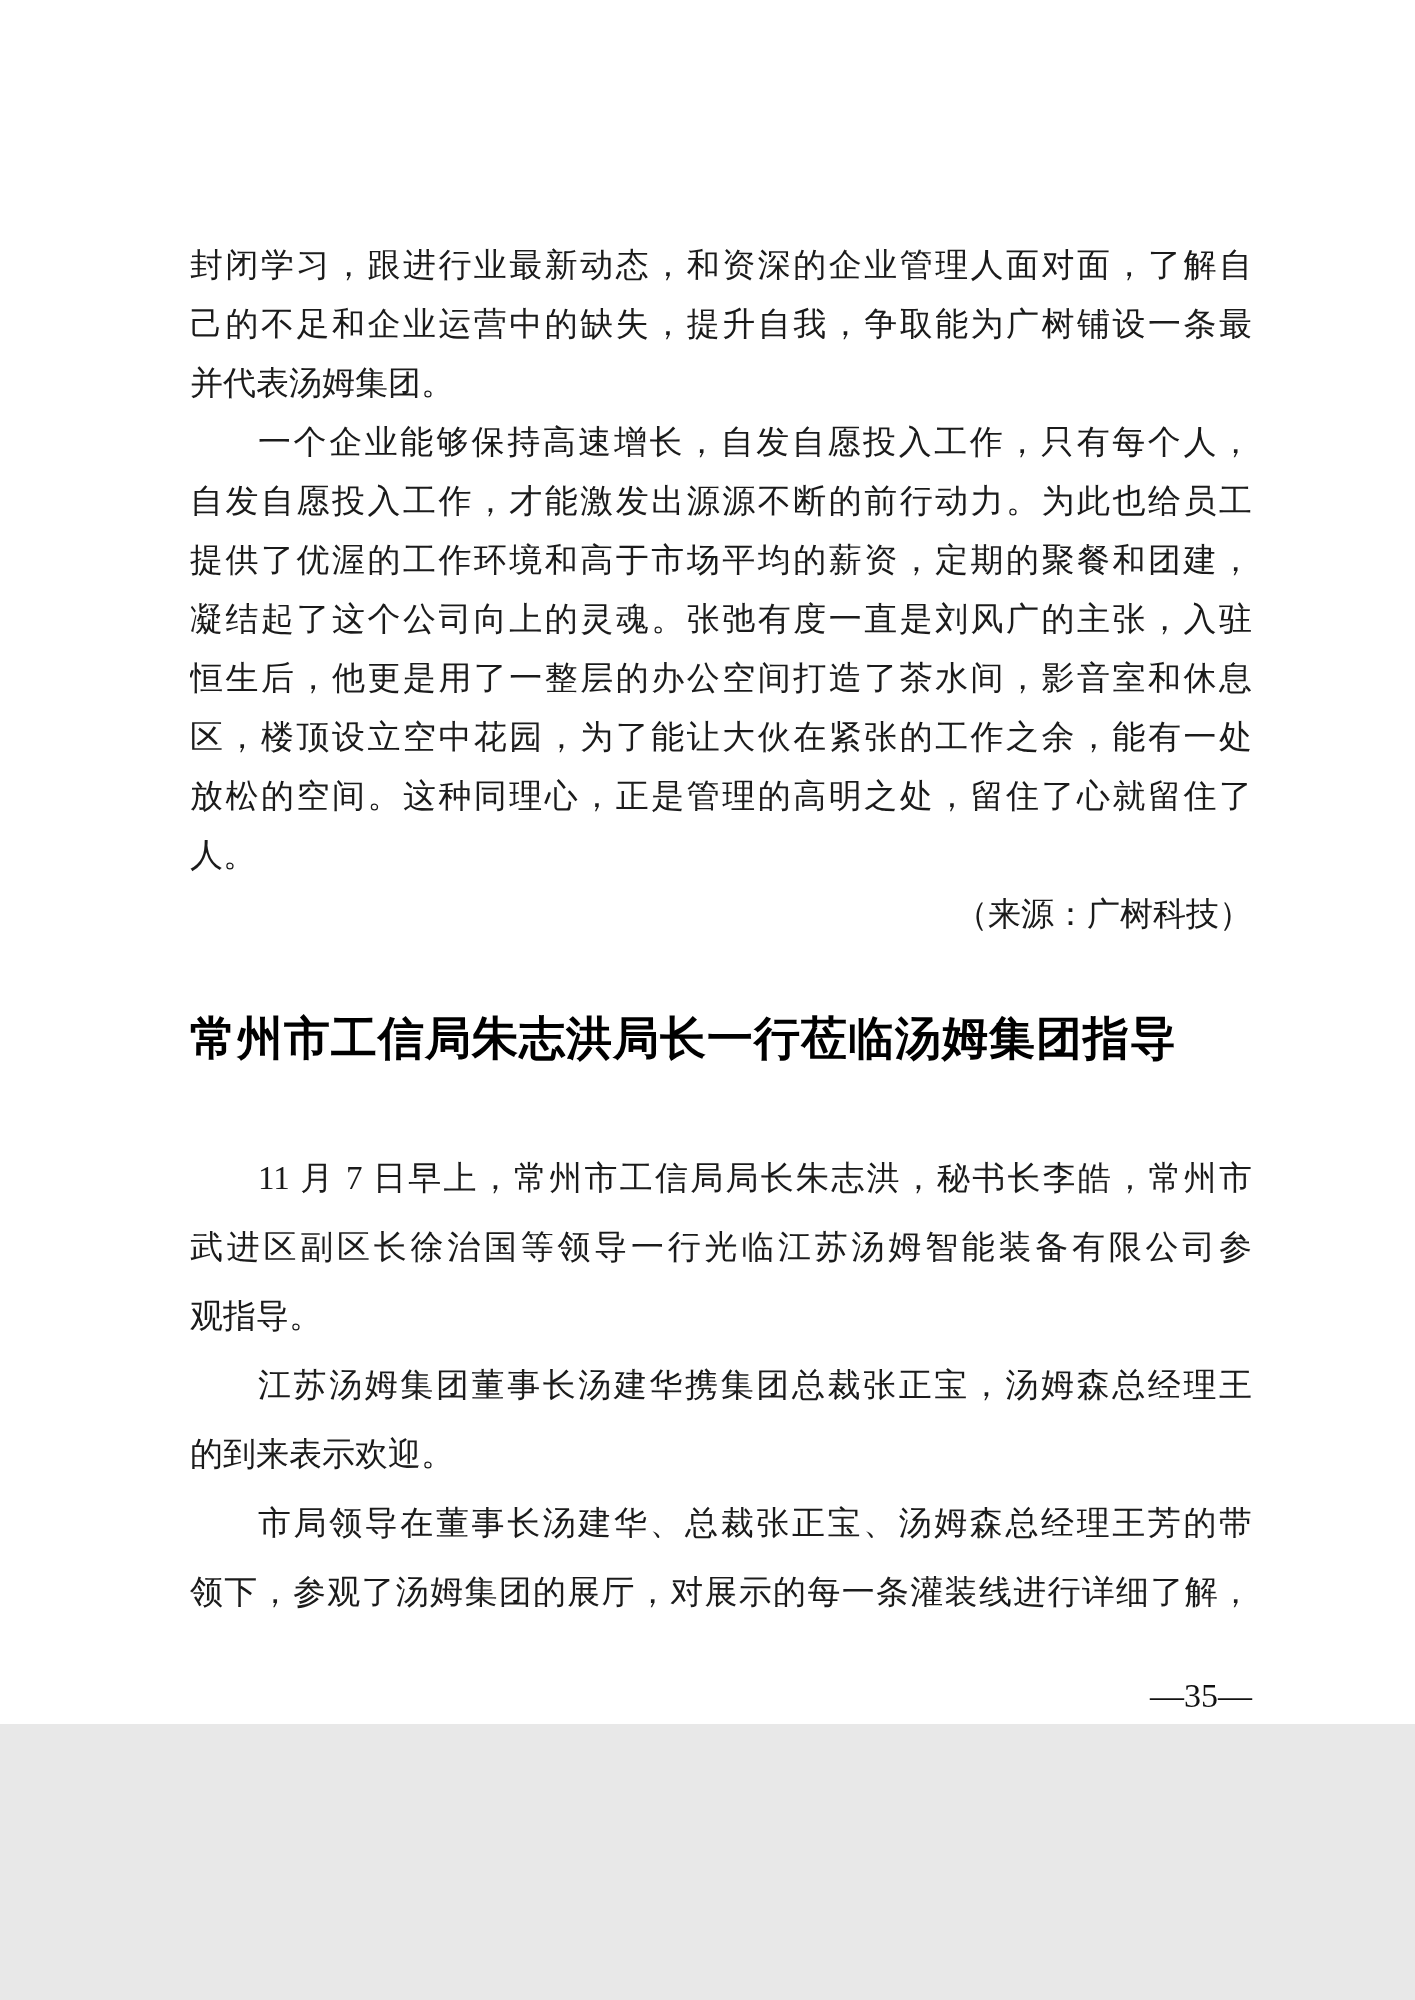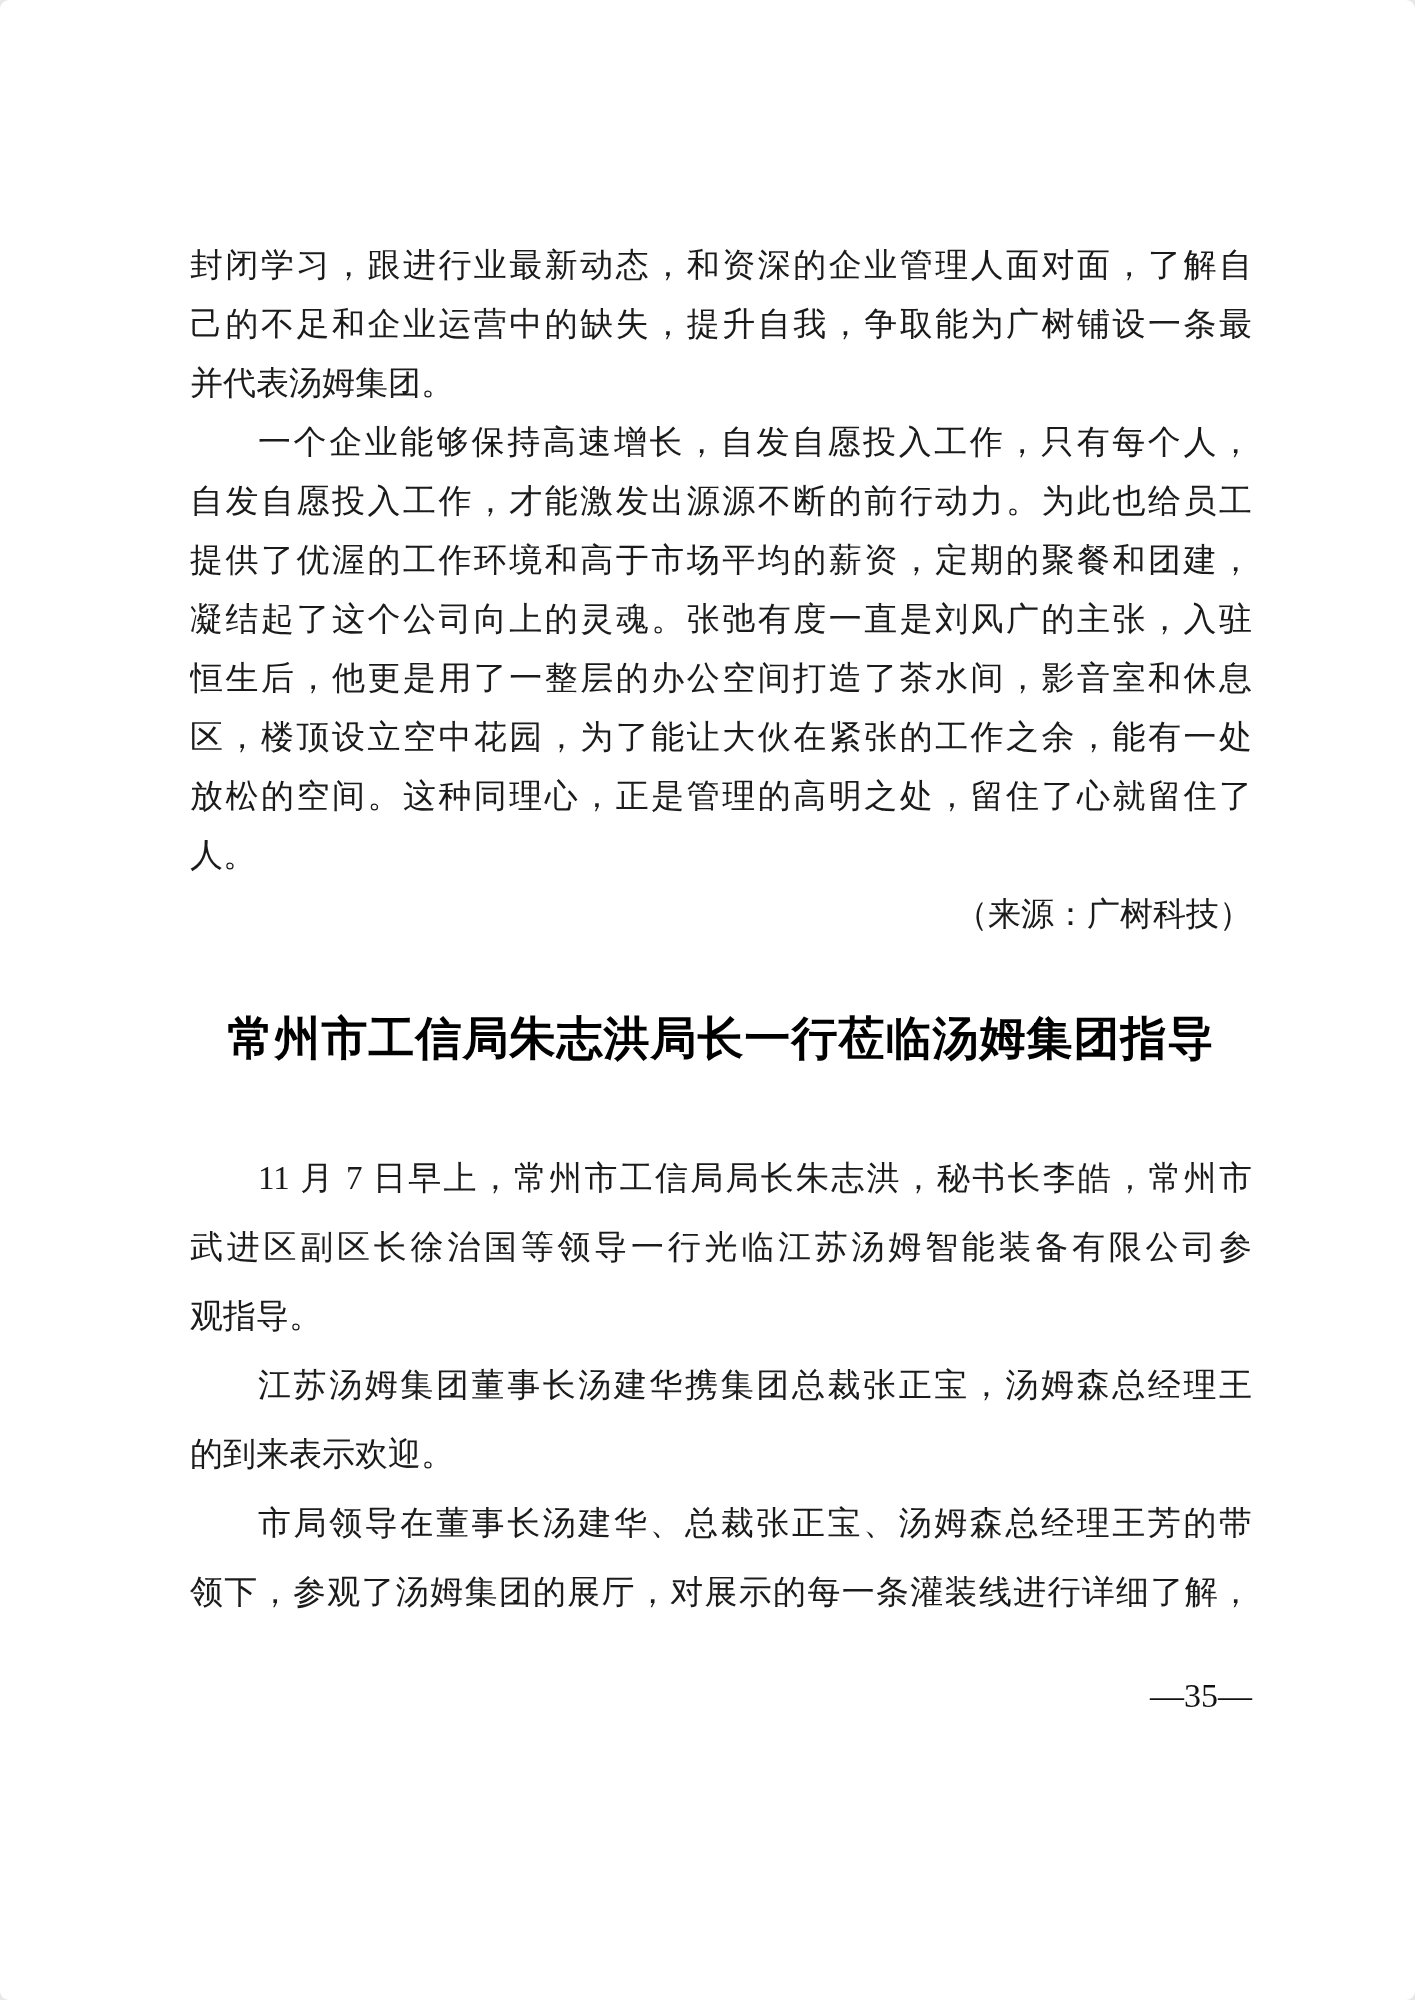--- a/index.html
+++ b/index.html
@@ -1,45 +1,44 @@
 <!DOCTYPE html>
 <html><head>
 <meta charset="utf-8">
 <style>
   html, body { margin: 0; padding: 0; background: #e8e8e8; }
   .page {
     position: relative;
     width: 1415px;
-    height: 2000px;
+    height: 1724px;
     margin: 0 auto;
     background: #ffffff;
     color: #1b1b1b;
     box-sizing: border-box;
     padding: 236px 163px 0 190px;
     font-family: "Liberation Serif", "DejaVu Serif", serif;
     overflow: hidden;
-    border-radius: 9px;
   }
   .article .line {
     text-align: justify;
     text-align-last: justify;
     text-justify: inter-character;
     overflow: hidden;
   }
   .article-1 .line { font-size: 33px; line-height: 59px; }
   .article-2 .line { font-size: 33px; line-height: 69px; }
   .line.short { text-align-last: left; }
   .line.indent { text-indent: 68px; }
   .line.source { text-align-last: right; }
   .article-title {
     margin: 62px 0 0 0;
     font-size: 46px;
     line-height: 64px;
     font-weight: 900;
-    text-align: center;
+    text-align: left;
     letter-spacing: 1px;
     font-family: "Liberation Sans", "DejaVu Sans", sans-serif;
     color: #000000;
   }
   .article-2 { margin-top: 74px; }
   .page-footer {
     margin-top: 48px;
     text-align: right;
     font-size: 34px;
     line-height: 42px;

